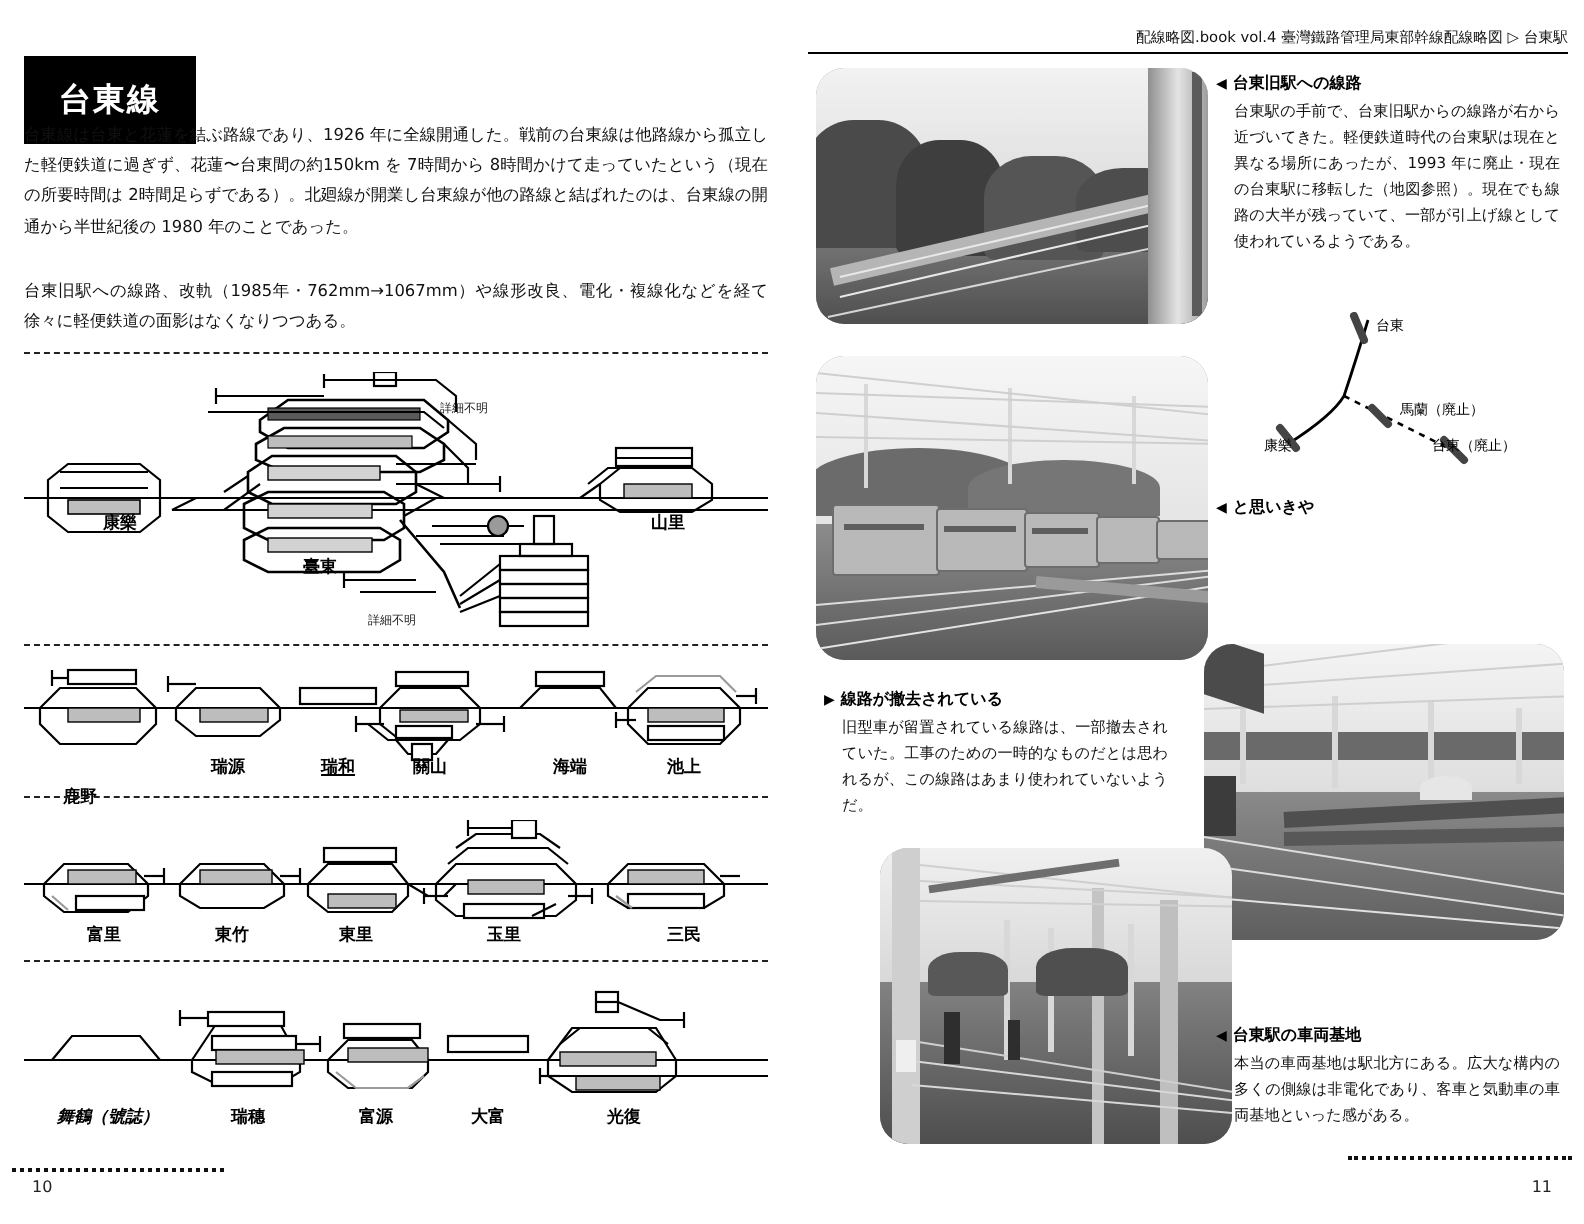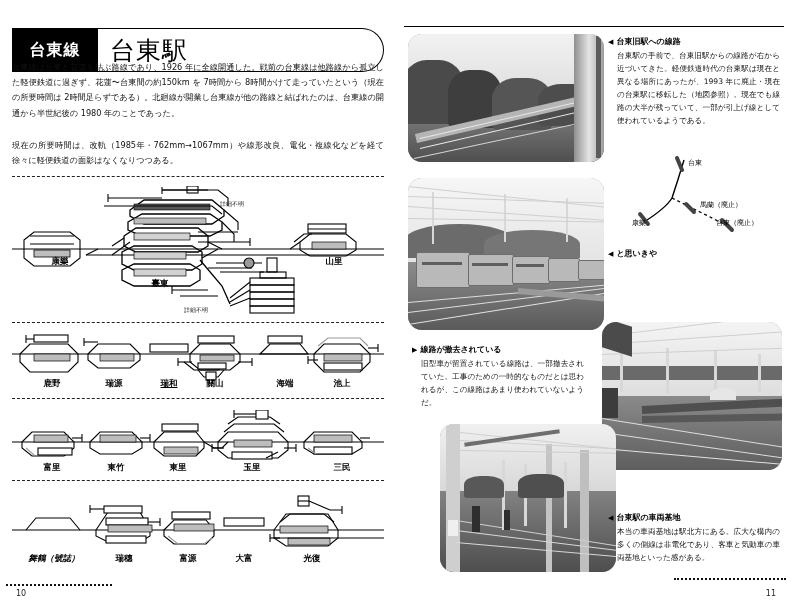--- a/index.html
+++ b/index.html
@@ -86,27 +86,24 @@
 <body>
 
 <div class="spread">
 
   <div class="page page-left">
 
     <div class="title-bar">
       <div class="title-tag">
         <span>台東線</span>
       </div>
-      <div class="title-main">
-        <span>台東駅</span>
-      </div>
     </div>
 
     <div class="body-text" id="intro-p1">台東線は台東と花蓮を結ぶ路線であり、1926 年に全線開通した。戦前の台東線は他路線から孤立した軽便鉄道に過ぎず、花蓮〜台東間の約150km を 7時間から 8時間かけて走っていたという（現在の所要時間は 2時間足らずである）。北廻線が開業し台東線が他の路線と結ばれたのは、台東線の開通から半世紀後の 1980 年のことであった。</div>
-    <div class="body-text" id="intro-p2">現在の所要時間は、改軌（1985年・762mm→1067mm）や線形改良、電化・複線化などを経て徐々に軽便鉄道の面影はなくなりつつある。</div>
+    <div class="body-text" id="intro-p2">台東旧駅への線路、改軌（1985年・762mm→1067mm）や線形改良、電化・複線化などを経て徐々に軽便鉄道の面影はなくなりつつある。</div>
 
     <div class="dash-rule" style="top:176px;"></div>
 
     <div class="diagram-block" style="top:186px;height:132px;">
       <svg width="372" height="132" viewBox="0 0 372 132">
         <g fill="none" stroke="#000" stroke-width="1.1">
 
           <line x1="0" y1="63" x2="372" y2="63"></line>
           <line x1="74" y1="69" x2="372" y2="69"></line>
 
@@ -225,21 +222,21 @@
           <path d="M306 14 L316 6 L348 6 L356 14" stroke="#9a9a9a"></path>
           <rect x="312" y="31" width="38" height="7" fill="#fff"></rect>
           <line x1="296" y1="28" x2="306" y2="28"></line>
           <line x1="296" y1="24" x2="296" y2="32"></line>
           <line x1="356" y1="16" x2="366" y2="16"></line>
           <line x1="366" y1="12" x2="366" y2="20"></line>
         </g>
       </svg>
     </div>
     <div class="stn-labels" style="top:378px;">
-      <span style="left:40px;">鹿野</span>
+      <span style="left:28px;margin-top:15px;">鹿野</span>
       <span style="left:102px;">瑞源</span>
       <span style="left:157px;text-decoration:underline;">瑞和</span>
       <span style="left:203px;">關山</span>
       <span style="left:273px;">海端</span>
       <span style="left:330px;">池上</span>
     </div>
 
     <div class="dash-rule" style="top:398px;"></div>
 
     <div class="diagram-block" style="top:410px;height:54px;">
@@ -342,20 +339,21 @@
       <span style="left:232px;">大富</span>
       <span style="left:300px;">光復</span>
     </div>
 
     <div class="dot-rule" style="left:6px;width:106px;top:584px;"></div>
     <div class="folio folio-l">10</div>
   </div>
 
   <div class="page page-right">
 
+    <div class="runhead">配線略図.book vol.4 臺灣鐵路管理局東部幹線配線略図 ▷ 台東駅</div>
     <div class="runrule"></div>
 
     <div class="photo round-lg" style="left:12px;top:34px;width:196px;height:128px;">
       <div class="ph-sky" style="height:62%;"></div>
       <div class="ph-ground" style="height:40%;"></div>
       <div class="ph-veg" style="left:-6px;top:26px;width:62px;height:64px;"></div>
       <div class="ph-veg" style="left:40px;top:36px;width:54px;height:58px;background:#3e3e3e;"></div>
       <div class="ph-veg" style="left:84px;top:44px;width:60px;height:52px;background:#555;"></div>
       <div class="ph-veg" style="left:130px;top:50px;width:58px;height:42px;background:#4d4d4d;"></div>
       <div class="railbed" style="left:8px;top:100px;width:210px;height:9px;transform:rotate(-13deg);background:#b5b5b5;"></div>

